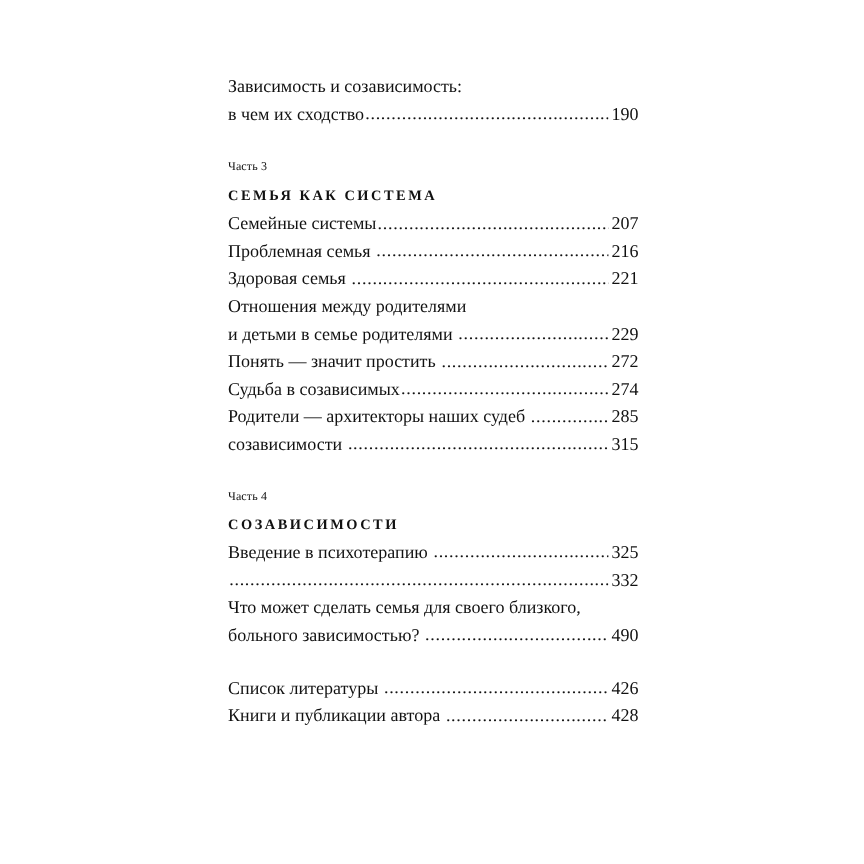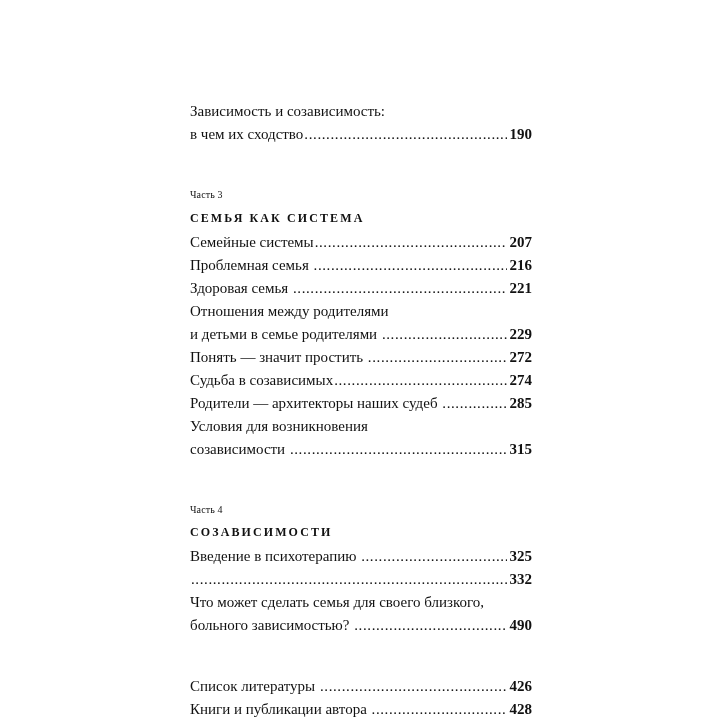--- a/index.html
+++ b/index.html
@@ -16,21 +16,20 @@
   }
   #toc-page {
     position: absolute;
     left: 190px;
     top: 62px;
     width: 342px;
   }
 
   .toc-section {
     margin-bottom: 21px;
-    margin-top: 38px;
   }
   .toc-section:last-child {
     margin-bottom: 0;
   }
 
   .part-label {
     font-size: 10px;
     line-height: 22.5px;
     font-weight: normal;
     letter-spacing: 0.1px;
@@ -65,21 +64,20 @@
     margin: 0 1px 0 1px;
     font-size: 15px;
     letter-spacing: 0.6px;
     transform: translateY(-0.5px);
   }
   .entry-line .pageno {
     flex: 0 0 auto;
     text-align: right;
     white-space: pre;
     padding-left: 2px;
-    font-weight: bold;
   }
   
   .entry-cont {
     display: block;
     white-space: pre;
     font-size: 15px;
     line-height: 23px;
   }
 </style>
 </head>
@@ -153,21 +151,20 @@
 
     <div class="entry">
       <span class="entry-line">
         <span class="etext">Родители — архитекторы наших судеб </span>
         <span class="leader">........................................................................................................................................................................................................</span>
         <span class="pageno">285</span>
       </span>
     </div>
 
     <div class="entry">
-      <span class="entry-cont">Условия для возникновения</span>
       <span class="entry-line">
         <span class="etext">созависимости </span>
         <span class="leader">........................................................................................................................................................................................................</span>
         <span class="pageno">315</span>
       </span>
     </div>
   </div>
 
   <div class="toc-section">
     <div class="part-label">Часть 4</div>

